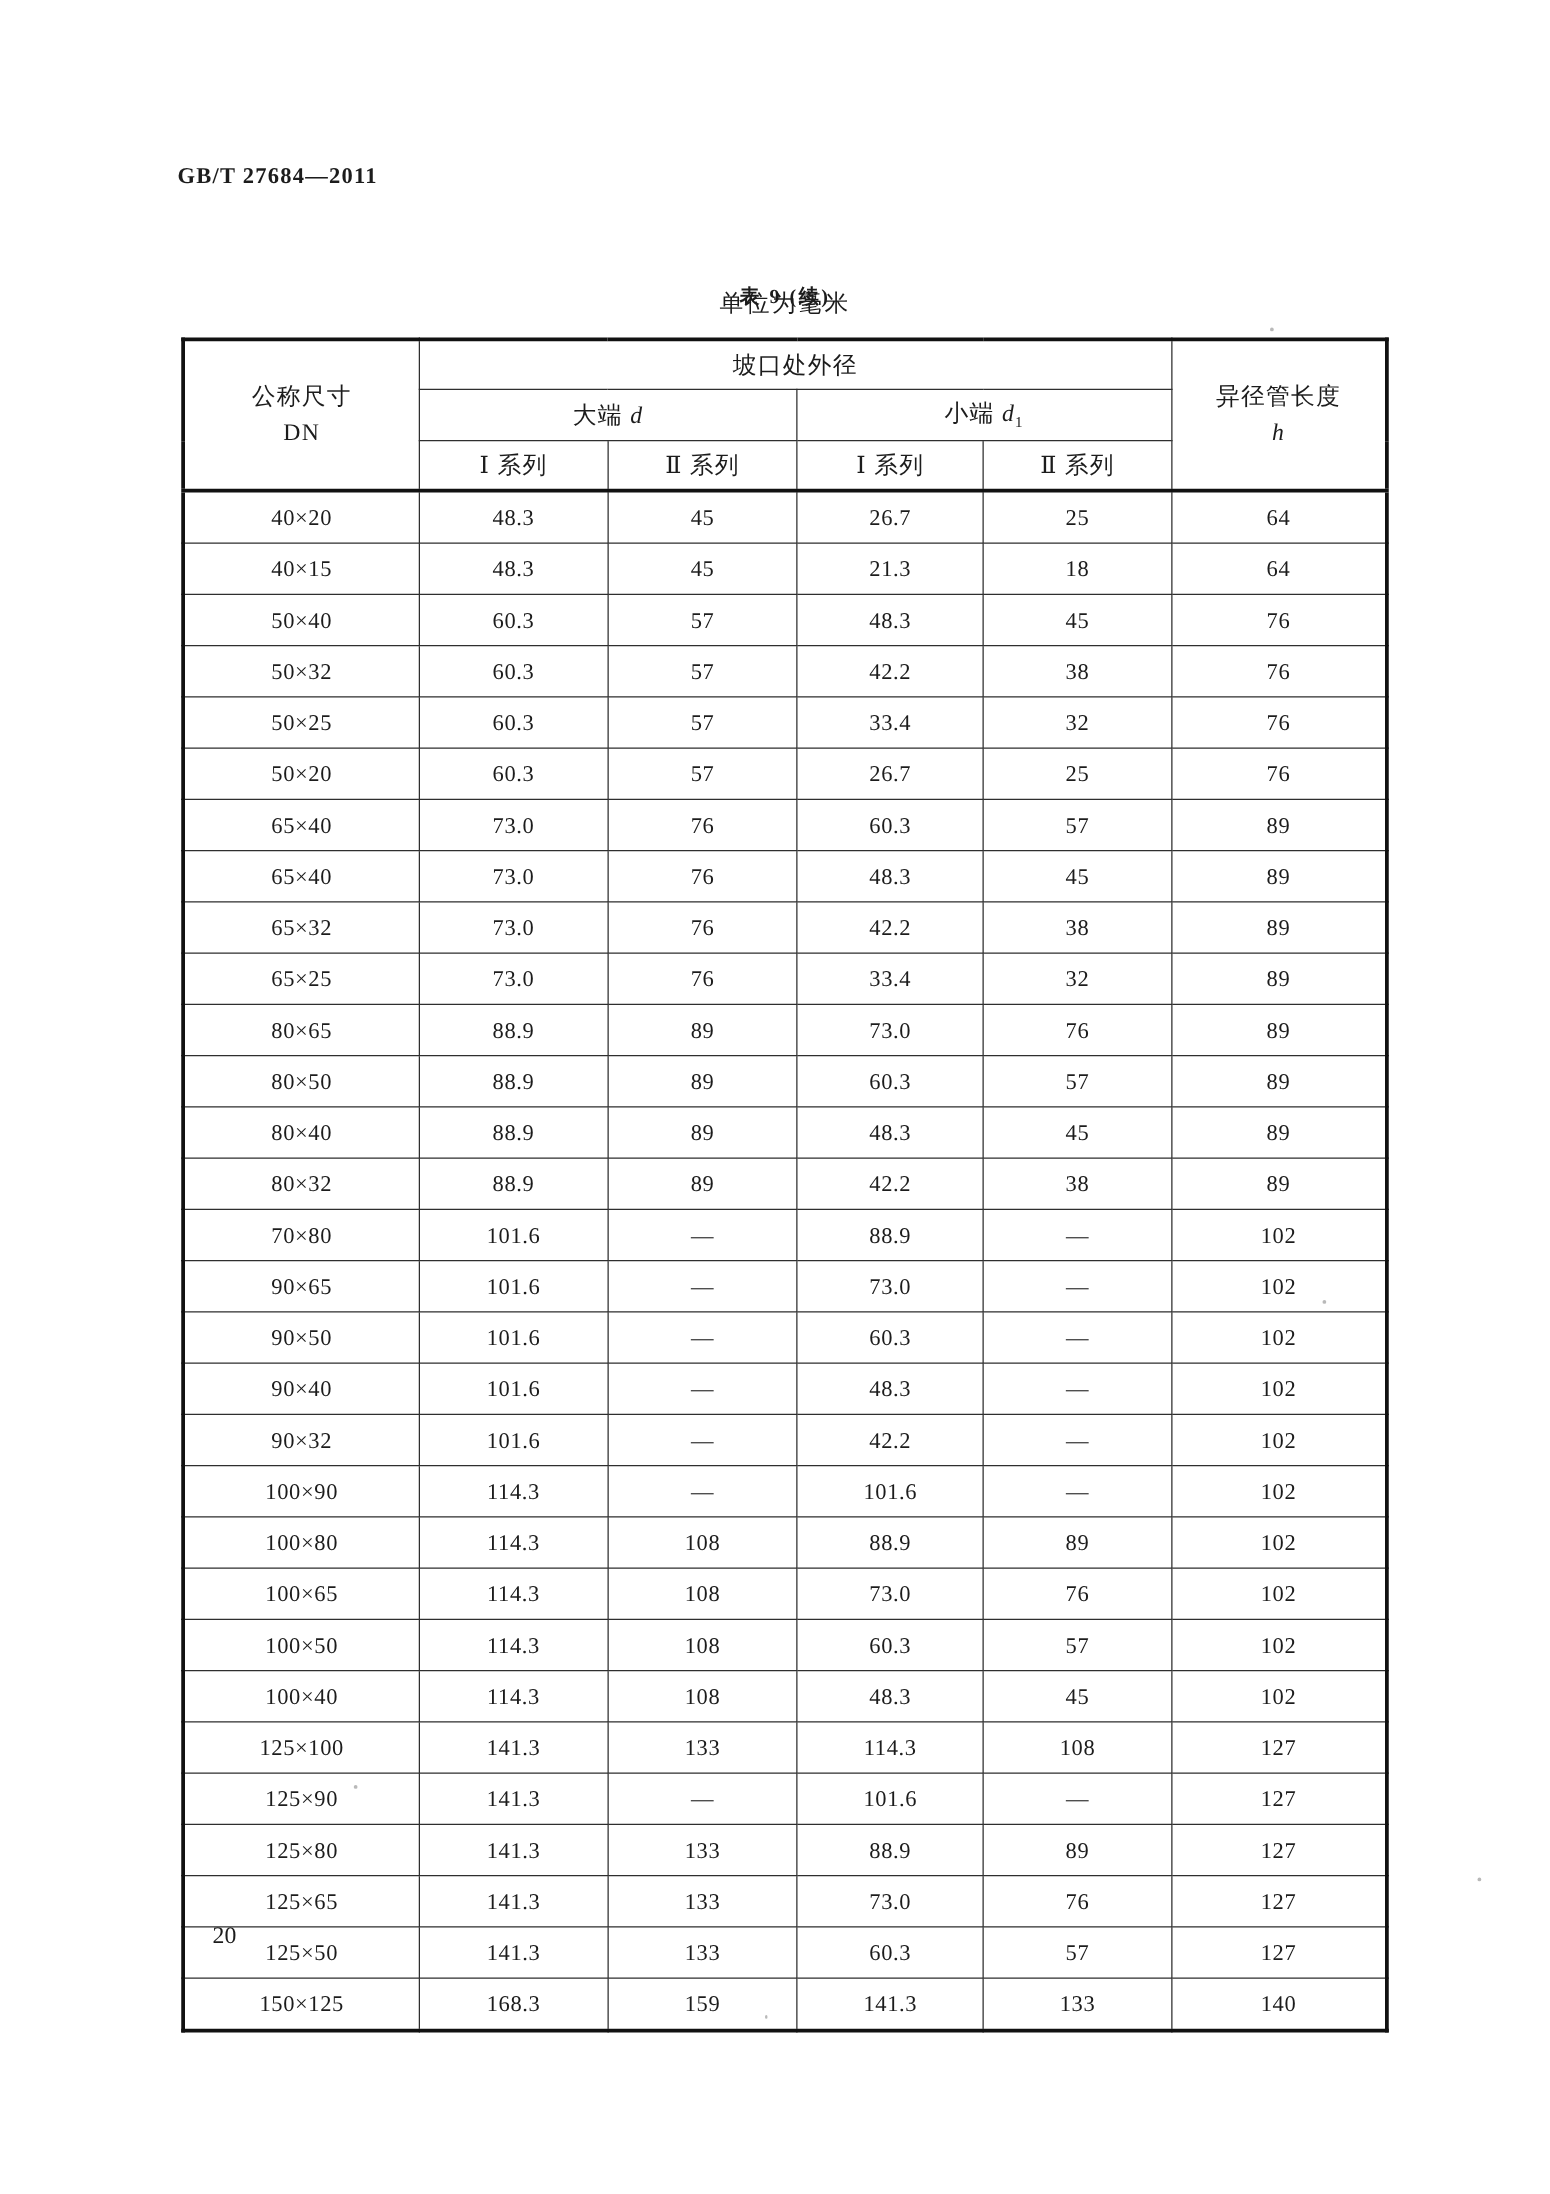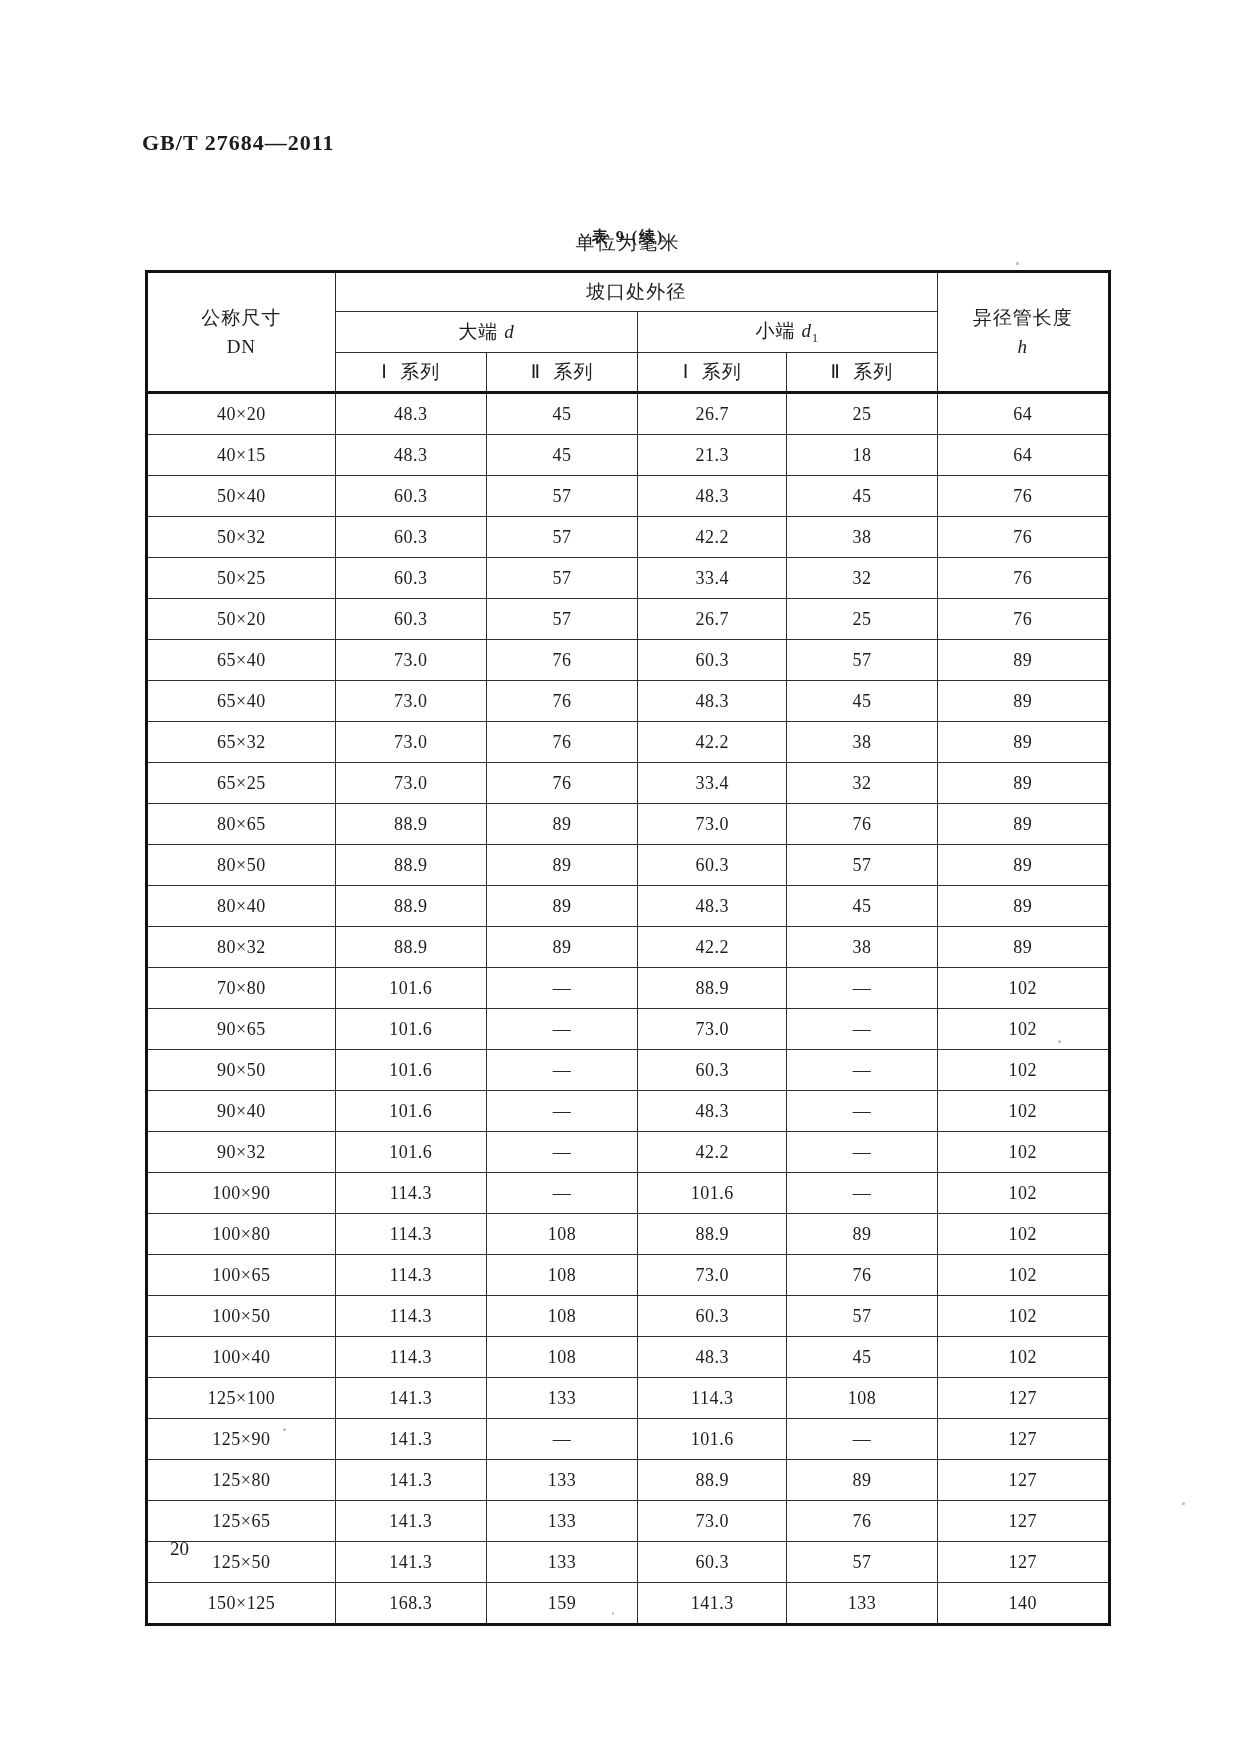--- a/index.html
+++ b/index.html
@@ -11,21 +11,21 @@
     width: 1240px;
     height: 1755px;
     position: relative;
     font-family: "Liberation Serif", "DejaVu Serif", serif;
     color: #1c1c1c;
   }
   .doc-number {
     position: absolute;
     left: 142px;
     top: 130px;
-    font-size: 22px;
+    font-size: 18px;
     font-weight: bold;
     letter-spacing: 1px;
     white-space: nowrap;
   }
   .table-caption {
     position: absolute;
     left: 145px;
     top: 227px;
     width: 966px;
     text-align: center;
@@ -61,21 +61,21 @@
   }
   table.spec-table thead {
     border-bottom: 3px solid #111111;
   }
   table.spec-table thead th {
     font-size: 19px;
     letter-spacing: 1px;
   }
   table.spec-table thead tr.h-row-1 th { height: 38px; text-align: center; }
   table.spec-table thead tr.h-row-2 th { height: 40px; margin-left: 44px; }
-  table.spec-table thead tr.h-row-3 th { height: 38px; font-family: Liberation Mono, monospace; }
+  table.spec-table thead tr.h-row-3 th { height: 38px; }
   table.spec-table tbody td {
     height: 40px;
     font-size: 18px;
     letter-spacing: 0.5px;
   }
   .two-line div { line-height: 1.55; }
   .var {
     font-style: italic;
     font-family: "Liberation Serif", "DejaVu Serif", serif;
     margin-left: 6px;

